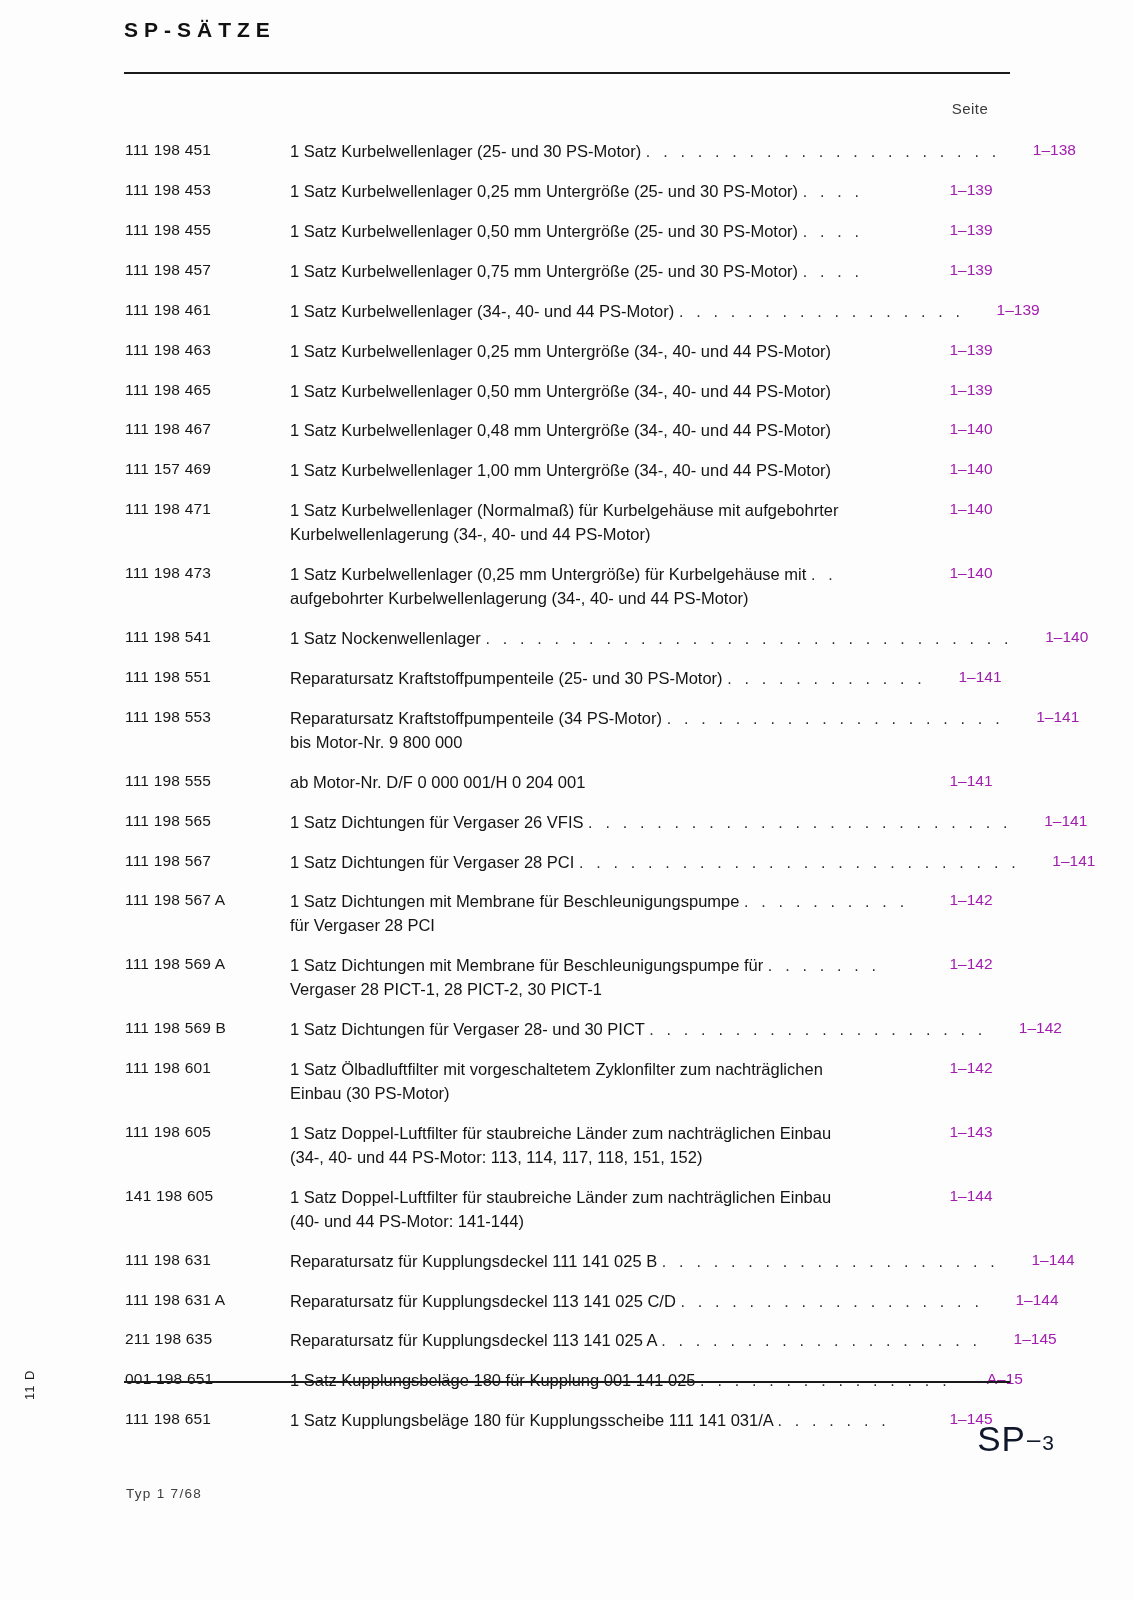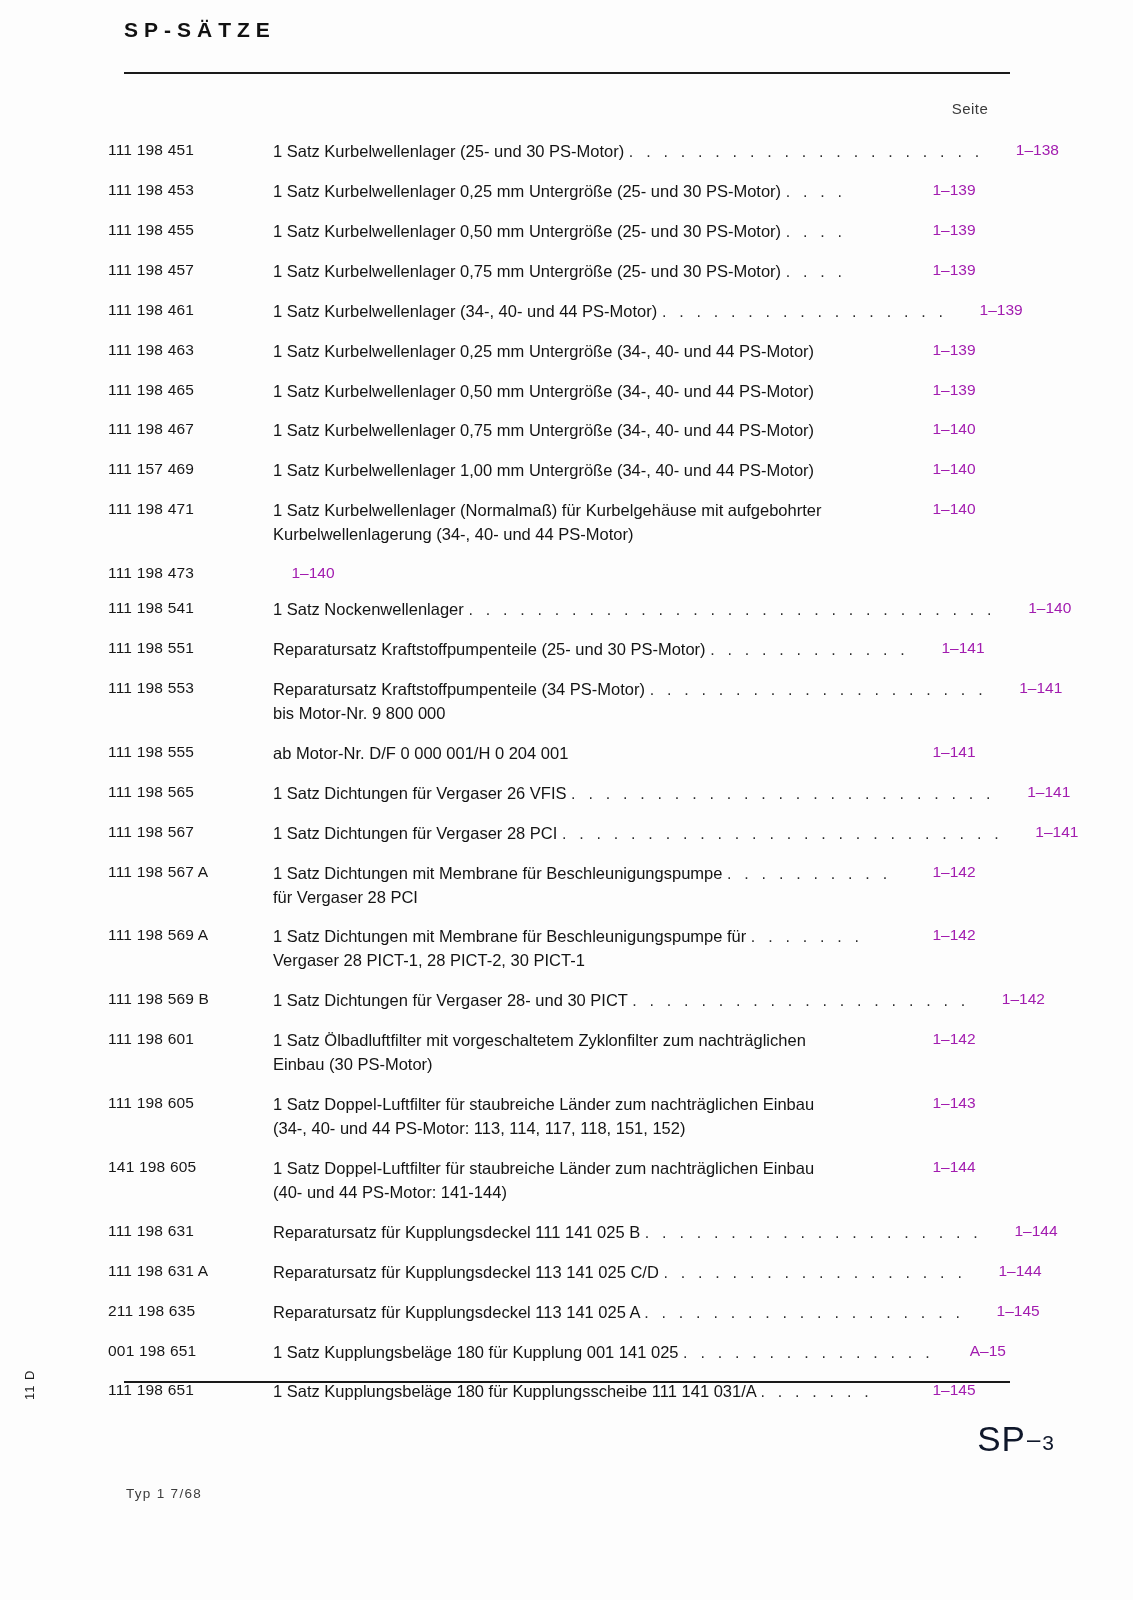--- a/index.html
+++ b/index.html
@@ -51,21 +51,21 @@
     width: 80px;
     text-align: center;
     font-size: 15px;
     color: #3a3a3a;
     letter-spacing: 0.5px;
   }
 
   
   .toc {
     position: absolute;
-    left: 108px;
+    left: 125px;
     top: 140px;
     width: 886px;
   }
 
   .row {
     position: relative;
     display: flex;
     align-items: flex-start;
     margin-bottom: 16px;
   }
@@ -210,41 +210,45 @@
       <div class="row">
         <div class="cell-part">111 198 465</div>
         <div class="cell-desc">
           <span class="desc-line"><span>1 Satz Kurbelwellenlager 0,50 mm Untergröße (34-, 40- und 44 PS-Motor)</span></span>
         </div>
         <div class="cell-page">1–139</div>
       </div>
       <div class="row">
         <div class="cell-part">111 198 467</div>
         <div class="cell-desc">
-          <span class="desc-line"><span>1 Satz Kurbelwellenlager 0,75 mm Untergröße (34-, 40- und 44 PS-Motor)</span></span>
+          <span class="desc-line"><span>1 Satz Kurbelwellenlager 0,48 mm Untergröße (34-, 40- und 44 PS-Motor)</span></span>
         </div>
         <div class="cell-page">1–140</div>
       </div>
       <div class="row">
         <div class="cell-part">111 157 469</div>
         <div class="cell-desc">
           <span class="desc-line"><span>1 Satz Kurbelwellenlager 1,00 mm Untergröße (34-, 40- und 44 PS-Motor)</span></span>
         </div>
         <div class="cell-page">1–140</div>
       </div>
       <div class="row">
         <div class="cell-part">111 198 471</div>
         <div class="cell-desc">
           <span class="desc-line"><span>1 Satz Kurbelwellenlager (Normalmaß) für Kurbelgehäuse mit aufgebohrter</span></span>
           <span class="desc-line"><span>Kurbelwellenlagerung (34-, 40- und 44 PS-Motor)</span></span>
         </div>
         <div class="cell-page">1–140</div>
       </div>
       <div class="row">
         <div class="cell-part">111 198 473</div>
+        <div class="cell-desc">
+          <span class="desc-line"><span>1 Satz Kurbelwellenlager (0,25 mm Untergröße) für Kurbelgehäuse mit</span> <span class="leader">. .</span></span>
+          <span class="desc-line"><span>aufgebohrter Kurbelwellenlagerung (34-, 40- und 44 PS-Motor)</span></span>
+        </div>
         <div class="cell-page">1–140</div>
       </div>
       <div class="row">
         <div class="cell-part">111 198 541</div>
         <div class="cell-desc">
           <span class="desc-line"><span>1 Satz Nockenwellenlager</span> <span class="leader">. . . . . . . . . . . . . . . . . . . . . . . . . . . . . . .</span></span>
         </div>
         <div class="cell-page">1–140</div>
       </div>
       <div class="row">

